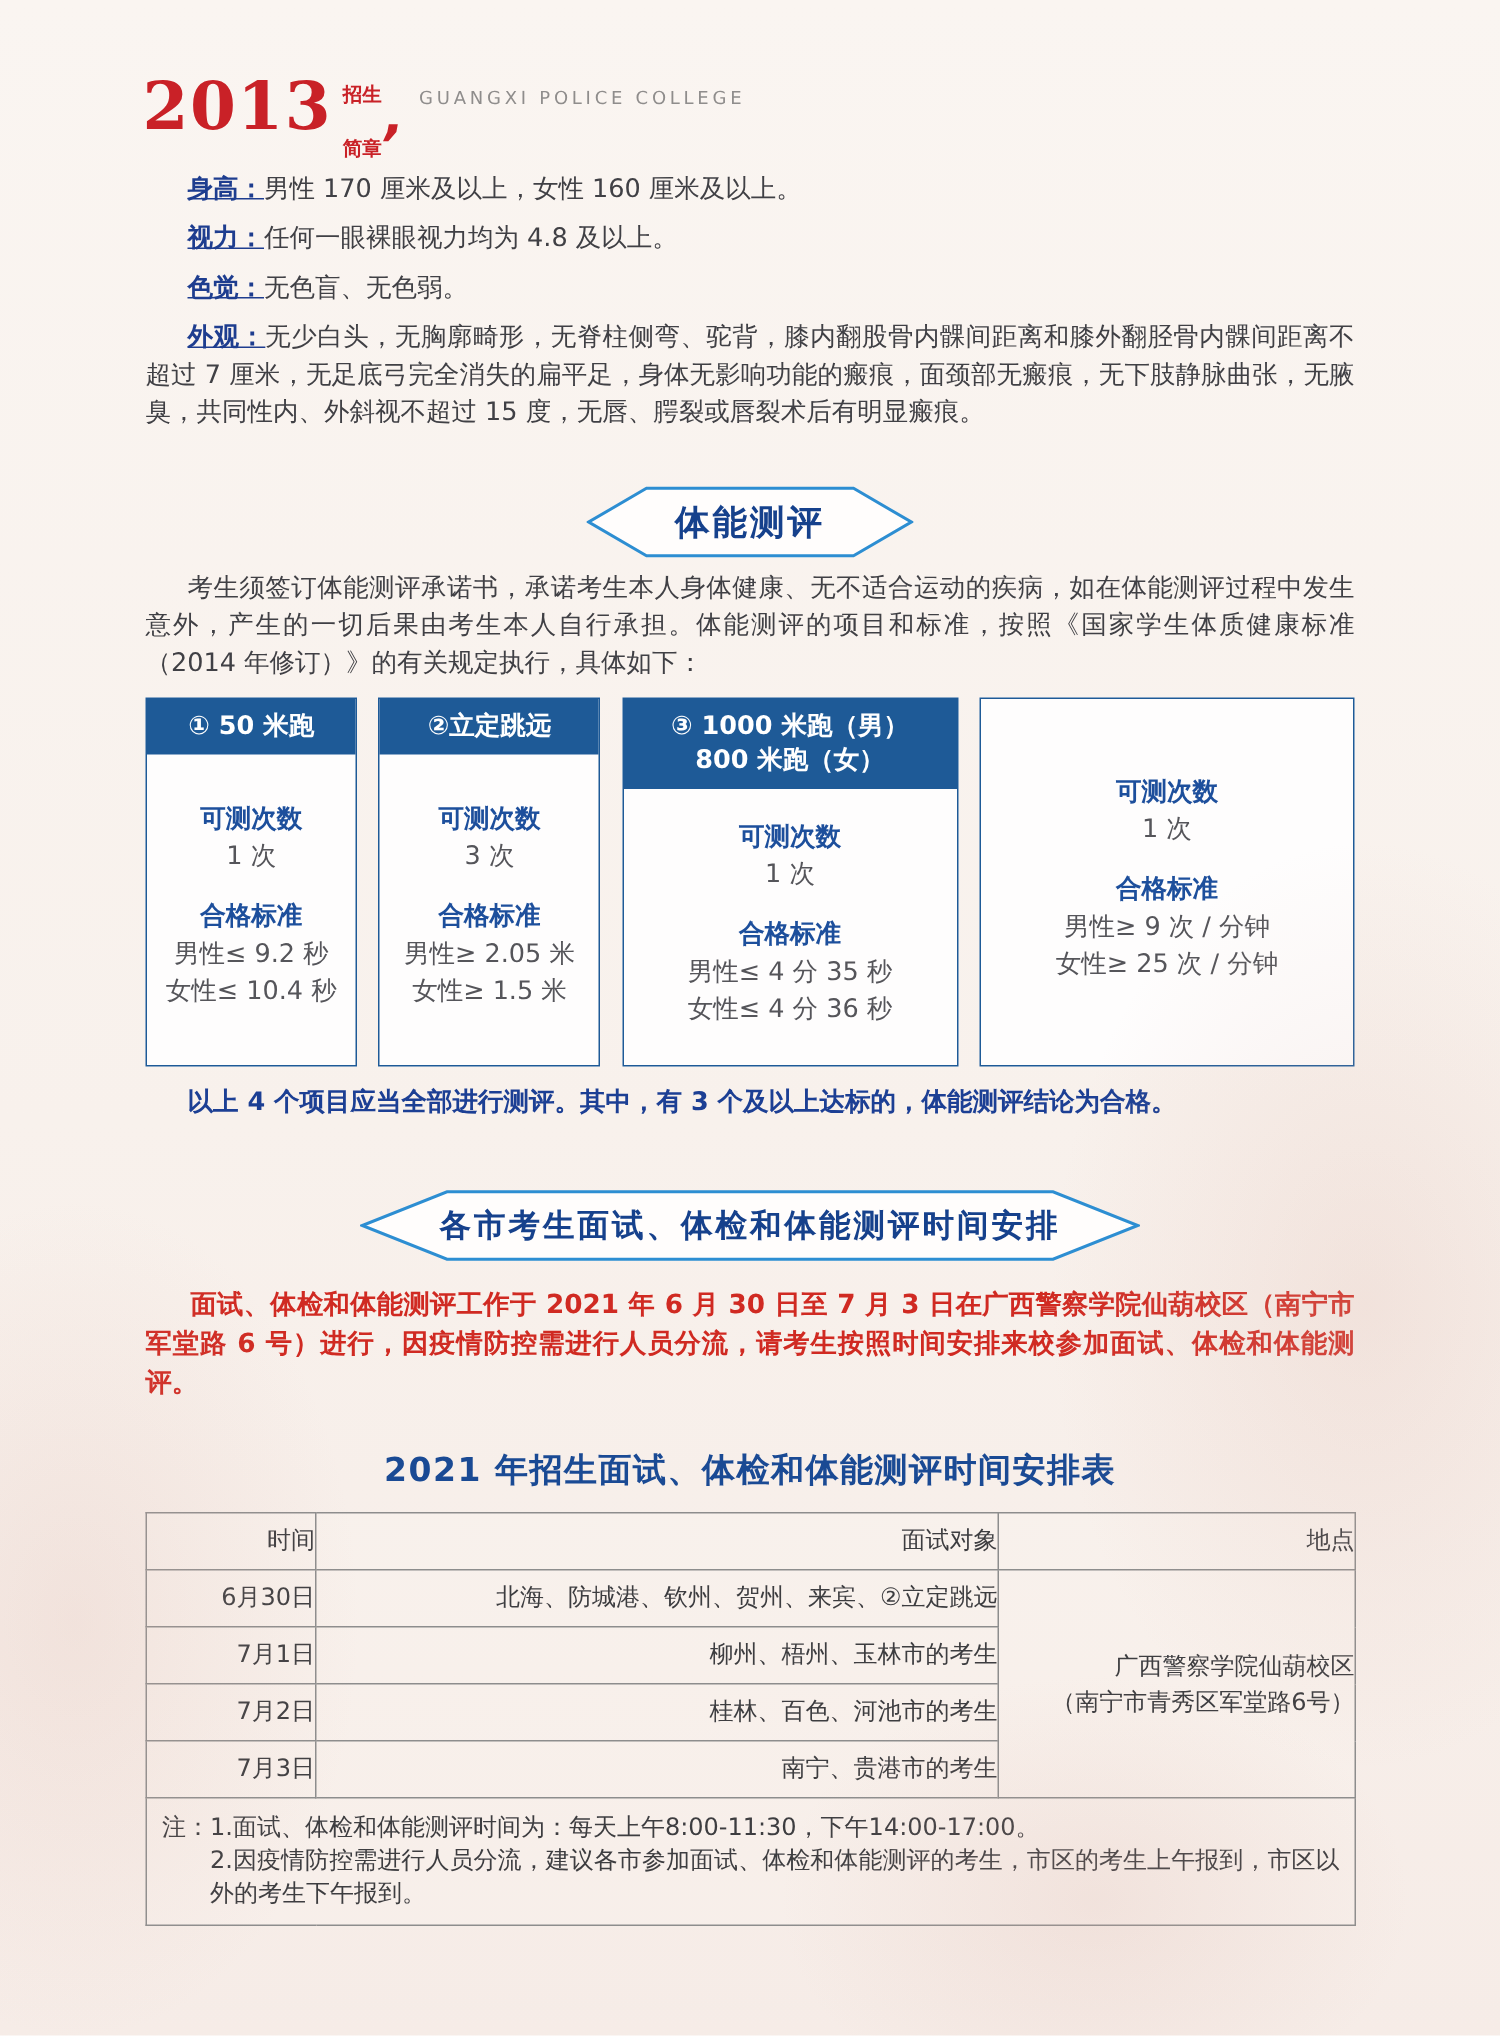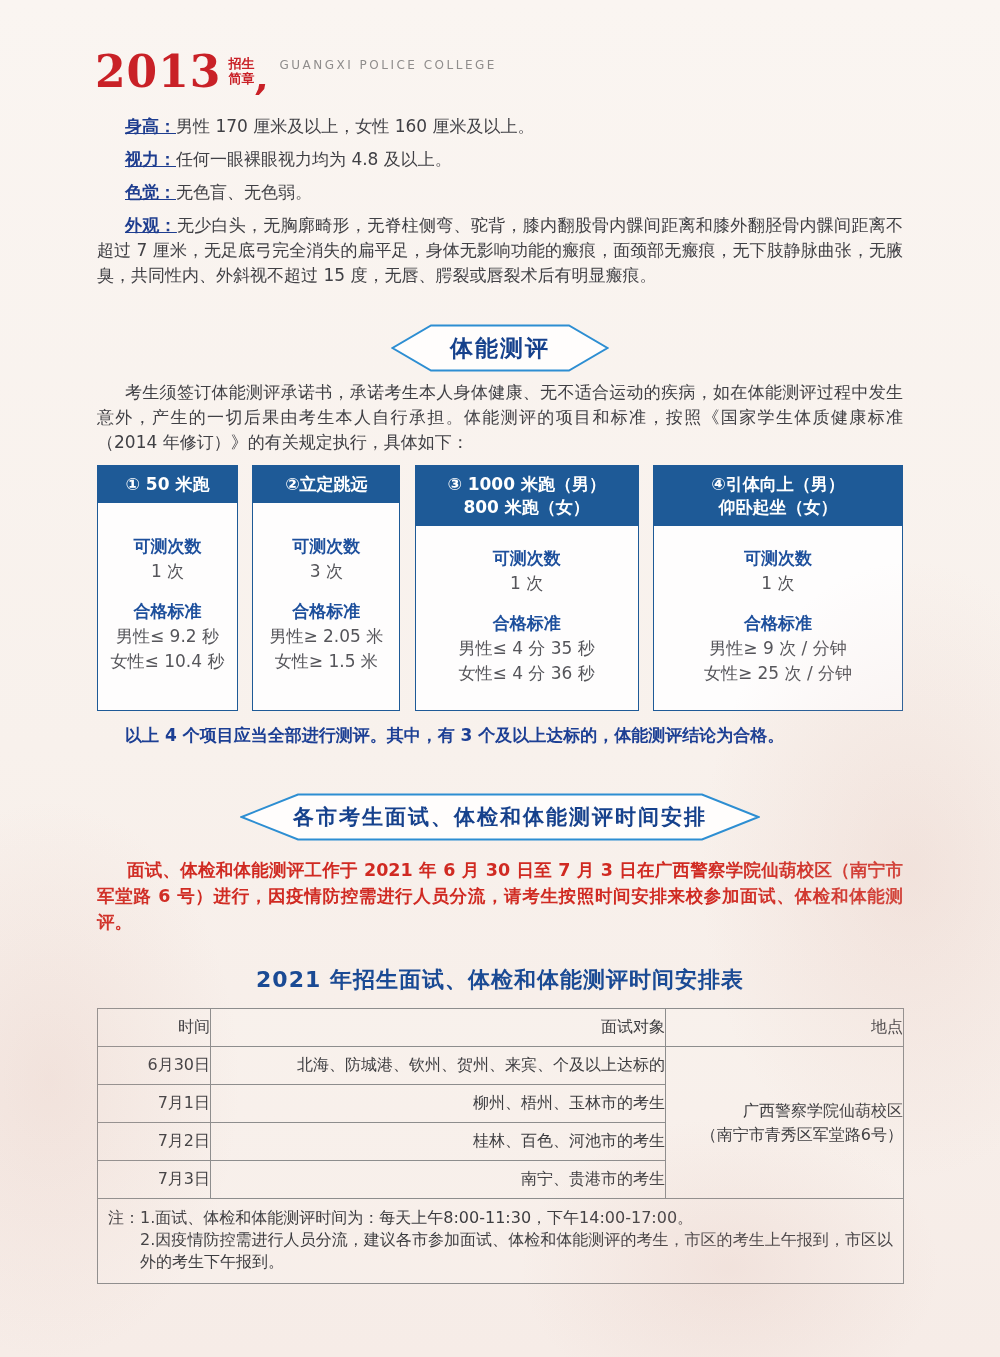--- a/index.html
+++ b/index.html
@@ -9,21 +9,21 @@
     font-family:"DejaVu Sans",sans-serif;color:#404045;
   }
   .wm{position:absolute;border-radius:50%;pointer-events:none;}
   .wm1{right:-120px;top:560px;width:420px;height:620px;background:radial-gradient(closest-side,rgba(219,178,166,0.22),rgba(219,178,166,0));}
   .wm2{left:-140px;top:800px;width:380px;height:560px;background:radial-gradient(closest-side,rgba(219,178,166,0.20),rgba(219,178,166,0));}
   .wm3{right:60px;bottom:-60px;width:420px;height:300px;background:radial-gradient(closest-side,rgba(214,170,158,0.18),rgba(214,170,158,0));}
 
   
   .brand{display:flex;align-items:flex-start;padding:52px 0 0 95px;height:46px;}
   .brand-year{font-family:"DejaVu Serif","Liberation Serif",serif;font-weight:bold;color:#c92127;font-size:44px;line-height:40px;letter-spacing:1px;}
-  .brand-tag{display:flex;flex-direction:column;margin-left:7px;margin-top:4px;color:#c92127;font-size:13px;font-weight:bold;line-height:15px;}
+  .brand-tag{display:flex;flex-direction:column;margin-left:7px;margin-top:4px;color:#c92127;font-size:13px;font-weight:bold;line-height:15px;gap:21px;}
   .brand-comma{color:#c92127;font-size:34px;font-weight:bold;line-height:20px;margin:16px 2px 0 2px;font-style:italic;}
   .brand-en{color:#8f8d8c;font-size:12px;letter-spacing:2.5px;margin:6px 0 0 8px;}
 
   .col{width:806px;margin:0 auto 0 97px;}
 
   
   .reqs{margin-top:16px;}
   .reqs p{margin:0 0 8px;font-size:17px;line-height:25px;text-align:justify;}
   .lbl{color:#1e3d8f;font-weight:bold;text-decoration:underline;}
   .req-simple{padding-left:28px;}
@@ -147,24 +147,20 @@
         </div>
         <div class="card-body">
           <div class="card-sub">可测次数</div>
           <div class="card-val">1 次</div>
           <div class="card-sub mt">合格标准</div>
           <div class="card-val">男性≤ 4 分 35 秒</div>
           <div class="card-val">女性≤ 4 分 36 秒</div>
         </div>
       </div>
       <div class="card c4">
-        <div class="card-head">
-          <div>④引体向上（男）</div>
-          <div>仰卧起坐（女）</div>
-        </div>
         <div class="card-body">
           <div class="card-sub">可测次数</div>
           <div class="card-val">1 次</div>
           <div class="card-sub mt">合格标准</div>
           <div class="card-val">男性≥ 9 次 / 分钟</div>
           <div class="card-val">女性≥ 25 次 / 分钟</div>
         </div>
       </div>
     </div>
 
@@ -188,21 +184,21 @@
           <col style="width:238px">
         </colgroup>
       <tbody>
         <tr class="hrow">
           <td>时间</td>
           <td>面试对象</td>
           <td>地点</td>
         </tr>
         <tr class="drow">
           <td>6月30日</td>
-          <td>北海、防城港、钦州、贺州、来宾、个及以上达标的</td>
+          <td>北海、防城港、钦州、贺州、来宾、②立定跳远</td>
           <td class="loc-cell" rowspan="4">
             <div>广西警察学院仙葫校区</div>
             <div>（南宁市青秀区军堂路6号）</div>
           </td>
         </tr>
         <tr class="drow">
           <td>7月1日</td>
           <td>柳州、梧州、玉林市的考生</td>
         </tr>
         <tr class="drow">

